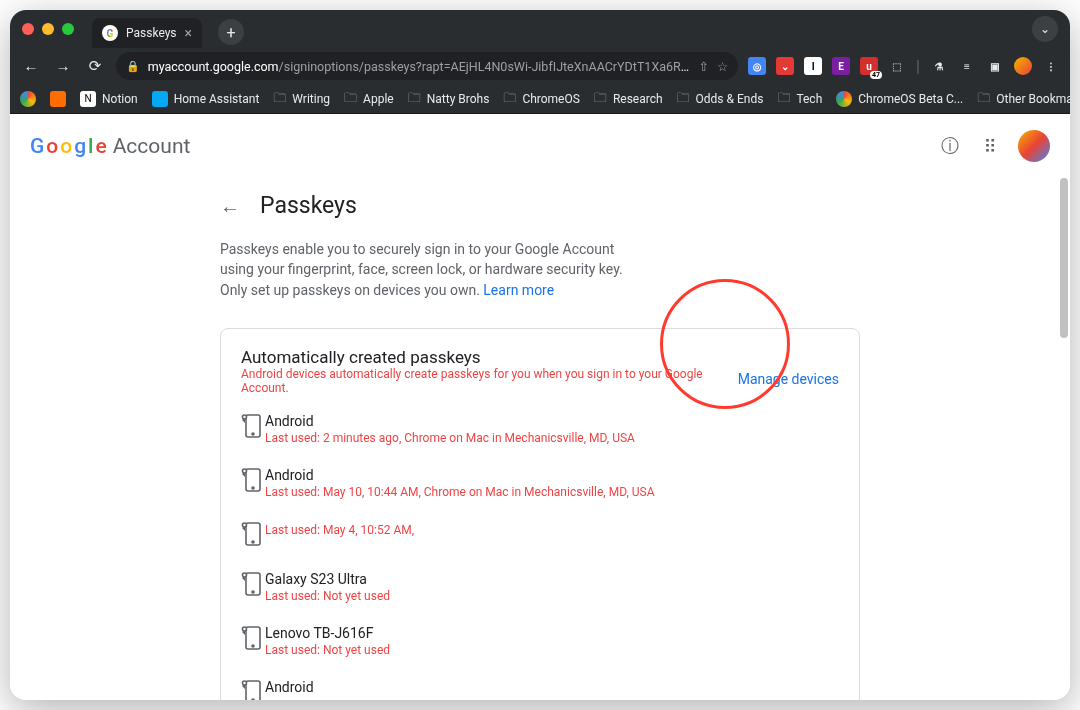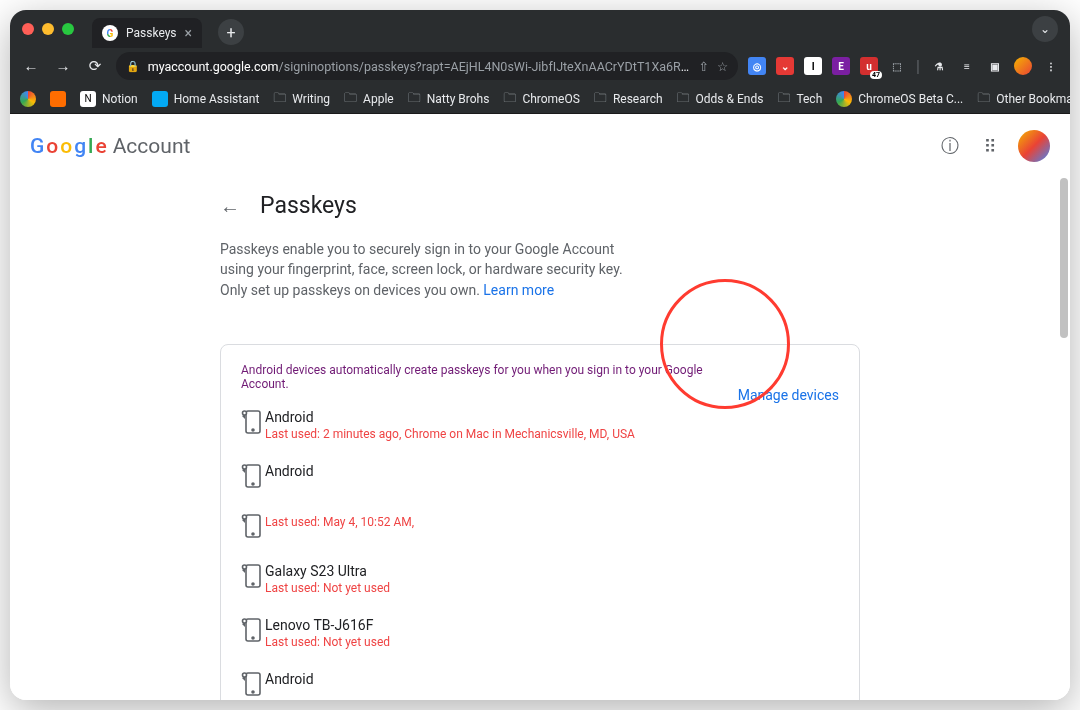--- a/index.html
+++ b/index.html
@@ -35,25 +35,25 @@
 .glogo .g { font-weight: 500; }
 .glogo .b { color:#4285f4 } .glogo .r { color:#ea4335 } .glogo .y { color:#fbbc05 } .glogo .gr { color:#34a853 }
 .glogo .account { color: #5f6368; font-weight: 400; margin-left: 4px; }
 .gbar-right { margin-left: auto; display: flex; align-items: center; gap: 16px; }
 .gbar-icon { color: #5f6368; width: 24px; height: 24px; display:flex; align-items:center; justify-content:center; cursor:pointer; font-size:18px; }
 .avatar { width: 32px; height: 32px; border-radius: 50%; background: linear-gradient(135deg,#f4b400,#ea4335,#4285f4); cursor:pointer; }
 .page { max-width: 680px; margin: 0 auto; padding: 0 20px 40px; }
 .page-header { display: flex; align-items: center; gap: 16px; padding: 14px 0 20px; }
 .back-arrow { color: #5f6368; font-size: 20px; cursor: pointer; width: 24px; }
 .page-title { font-size: 23px; color: #202124; font-weight: 400; }
-.description { color: #5f6368; font-size: 14px; line-height: 1.45; max-width: 420px; margin-bottom: 44px; }
+.description { color: #5f6368; font-size: 14px; line-height: 1.45; max-width: 420px; margin-bottom: 28px; }
 .learn-more { color: #1a73e8; cursor: pointer; }
 .card { border: 1px solid #dadce0; border-radius: 8px; padding: 18px 20px; }
 .card-title { font-size: 17px; color: #202124; font-weight: 400; }
-.card-sub { font-size: 12px; color: #701a75; margin-bottom: 18px; }
+.card-sub { font-size: 12px; color: #ef4444; margin-bottom: 18px; }
 .manage-link { color: #1a73e8; font-size: 14px; cursor: pointer; margin-left: auto; margin-top: 24px; white-space: nowrap; }
 .card-top { display: flex; align-items: flex-start; }
 .card-left { flex: 1; }
 .device-list { display: flex; flex-direction: column; gap: 22px; }
 .device { display: flex; align-items: flex-start; }
 .device-icon { width: 24px; height: 28px; position: relative; }
 .device-icon svg { width: 24px; height: 28px; }
 .device-info { flex: 1; }
 .device-name { font-size: 14px; color: #202124; }
 .device-meta { font-size: 12px; color: #ef4444; margin-top: 2px; }
@@ -187,20 +187,21 @@
       </div>
 
       <p class="description">
         <span>Passkeys enable you to securely sign in to your Google Account using your fingerprint, face, screen lock, or hardware security key. Only set up passkeys on devices you own.</span>
         <span class="learn-more">Learn more</span>
       </p>
 
       <div class="card">
         <div class="card-top">
           <div class="card-left">
+            <div class="card-title">Automatically created passkeys</div>
             <div class="card-sub">Android devices automatically create passkeys for you when you sign in to your Google Account.</div>
           </div>
           <span class="manage-link">Manage devices</span>
         </div>
 
         <div class="device-list" id="device-list">
             <div class="device">
               <div class="device-icon"><svg viewBox="0 0 24 28" fill="none" stroke="#5f6368" stroke-width="1.6">
                   <rect x="5" y="2" width="14" height="22" rx="2"></rect>
                   <circle cx="12" cy="21" r="1" fill="#5f6368"></circle>
@@ -214,20 +215,21 @@
             </div>
             <div class="device">
               <div class="device-icon"><svg viewBox="0 0 24 28" fill="none" stroke="#5f6368" stroke-width="1.6">
                   <rect x="5" y="2" width="14" height="22" rx="2"></rect>
                   <circle cx="12" cy="21" r="1" fill="#5f6368"></circle>
                   <path d="M1 7 l3 -2 v5 z" fill="#5f6368" stroke="none"></path>
                   <circle cx="3.5" cy="4" r="2" fill="#fff" stroke="#5f6368"></circle>
                 </svg></div>
               <div class="device-info">
                 <div class="device-name">Android</div>
+                <div class="device-meta">Last used: May 10, 10:44 AM, Chrome on Mac in Mechanicsville, MD, USA</div>
               </div>
             </div>
             <div class="device">
               <div class="device-icon"><svg viewBox="0 0 24 28" fill="none" stroke="#5f6368" stroke-width="1.6">
                   <rect x="5" y="2" width="14" height="22" rx="2"></rect>
                   <circle cx="12" cy="21" r="1" fill="#5f6368"></circle>
                   <path d="M1 7 l3 -2 v5 z" fill="#5f6368" stroke="none"></path>
                   <circle cx="3.5" cy="4" r="2" fill="#fff" stroke="#5f6368"></circle>
                 </svg></div>
               <div class="device-info">

